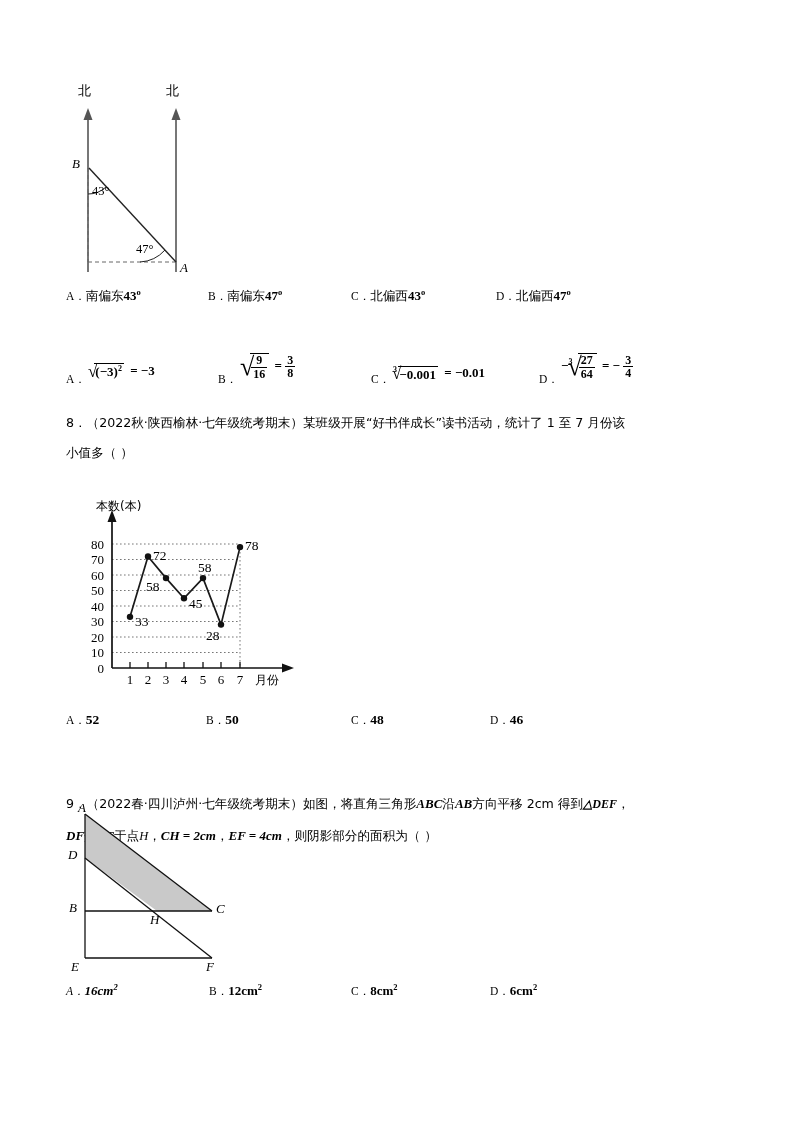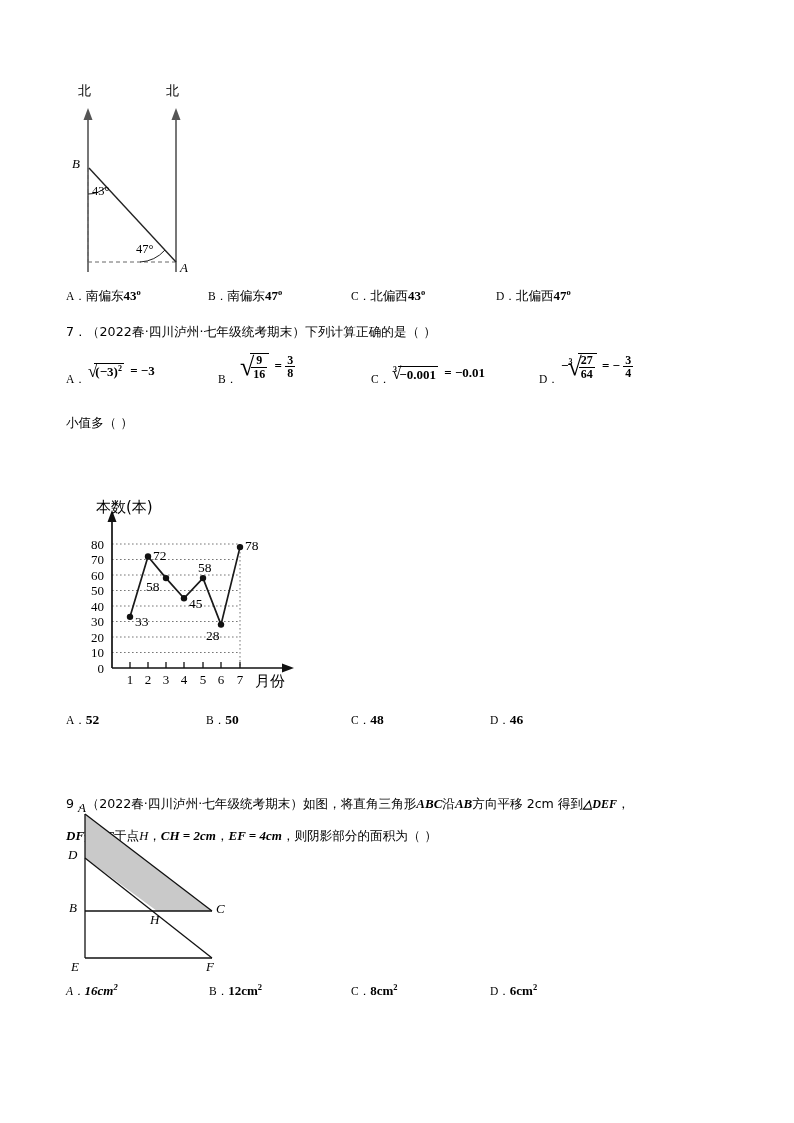--- a/index.html
+++ b/index.html
@@ -36,21 +36,21 @@
   #fig6{position:absolute;left:60px;top:82px;width:260px;height:200px;}
   .lbl-italic{position:absolute;font-family:"Liberation Serif",serif;font-style:italic;font-size:13px;}
   .lbl-cn{position:absolute;font-family:"DejaVu Sans",sans-serif;font-size:13px;}
   .ang{position:absolute;font-family:"Liberation Serif",serif;font-size:12.5px;}
 
   
   #chart{position:absolute;left:72px;top:498px;width:250px;height:212px;}
   .ytick{position:absolute;right:0;font-family:"Liberation Serif",serif;font-size:13px;text-align:right;width:22px;}
   .xtick{position:absolute;font-family:"Liberation Serif",serif;font-size:13px;text-align:center;width:14px;}
   .dlabel{position:absolute;font-family:"Liberation Serif",serif;font-size:13.5px;white-space:nowrap;}
-  .chart-title{position:absolute;font-family:"DejaVu Sans",sans-serif;font-size:15px;white-space:nowrap;}
+  .chart-title{position:absolute;font-family:"DejaVu Sans",sans-serif;font-size:12px;white-space:nowrap;}
 
   
   #fig9{position:absolute;left:60px;top:806px;width:240px;height:175px;}
 
   
   .frac{display:inline-block;vertical-align:middle;text-align:center;font-weight:bold;line-height:1.05;}
   .frac .num{display:block;border-bottom:1.4px solid #000;padding:0 2px;font-size:12px;}
   .frac .den{display:block;padding:0 2px;font-size:12px;}
   .radsym{display:inline-block;vertical-align:middle;position:relative;font-weight:bold;}
   .radbar{display:inline-block;border-top:1.4px solid #000;padding:0 2px 0 1px;vertical-align:middle;}
@@ -97,23 +97,20 @@
       <span class="lbl">B．</span><span class="cn">南偏东</span><span class="bold" style="font-size:13px;">47</span><span class="sup">o</span>
     </span>
     <span class="opt" style="left:285px;">
       <span class="lbl">C．</span><span class="cn">北偏西</span><span class="bold" style="font-size:13px;">43</span><span class="sup">o</span>
     </span>
     <span class="opt" style="left:430px;">
       <span class="lbl">D．</span><span class="cn">北偏西</span><span class="bold" style="font-size:13px;">47</span><span class="sup">o</span>
     </span>
   </div>
 
-  <div class="qtext" style="position:absolute;left:66px;top:317px;width:690px;">
-    <span class="cn">7．</span><span class="cn">（2022春·四川泸州·七年级统考期末）下列计算正确的是（      ）</span>
-  </div>
 
   <div style="position:absolute;left:66px;top:350px;width:690px;height:46px;">
 
     <span style="position:absolute;left:0px;top:22px;font-size:11.5px;">A．</span>
     <span style="position:absolute;left:22px;top:12px;" class="eqn">
       <span class="radsym" style="font-size:17px;">√</span><span class="radbar" style="margin-left:-3px;font-family:Liberation Serif, serif;"><span>(−3)</span><span class="idx">2</span></span>
       <span style="margin-left:3px;">= −3</span>
     </span>
 
     <span style="position:absolute;left:152px;top:22px;font-size:11.5px;">B．</span>
@@ -131,20 +128,21 @@
 
     <span style="position:absolute;left:473px;top:22px;font-size:11.5px;">D．</span>
     <span style="position:absolute;left:495px;top:3px;" class="eqn">
       <span>−</span><span class="idx" style="margin-right:-5px;">3</span><span class="radsym" style="font-size:26px;line-height:26px;">√</span><span class="radbar" style="margin-left:-4px;"><span class="frac"><span class="num">27</span><span class="den">64</span></span></span>
       <span style="margin-left:2px;">= −</span>
       <span class="frac"><span class="num">3</span><span class="den">4</span></span>
     </span>
   </div>
 
   <div style="position:absolute;left:66px;top:408px;width:694px;">
+    <div class="cn" style="line-height:30px;"><span>8．</span><span>（2022秋·陕西榆林·七年级统考期末）某班级开展“好书伴成长”读书活动，统计了 1 至 7 月份该</span></div>
     <div class="cn" style="line-height:30px;">小值多（      ）</div>
   </div>
 
   <div id="chart">
     
     <span class="chart-title" style="left:24px;top:0px;">本数(本)</span>
 
     <svg width="250" height="212" viewBox="0 0 250 212">
 
       <g stroke="#777" stroke-width="1" stroke-dasharray="1.6,2.4">

